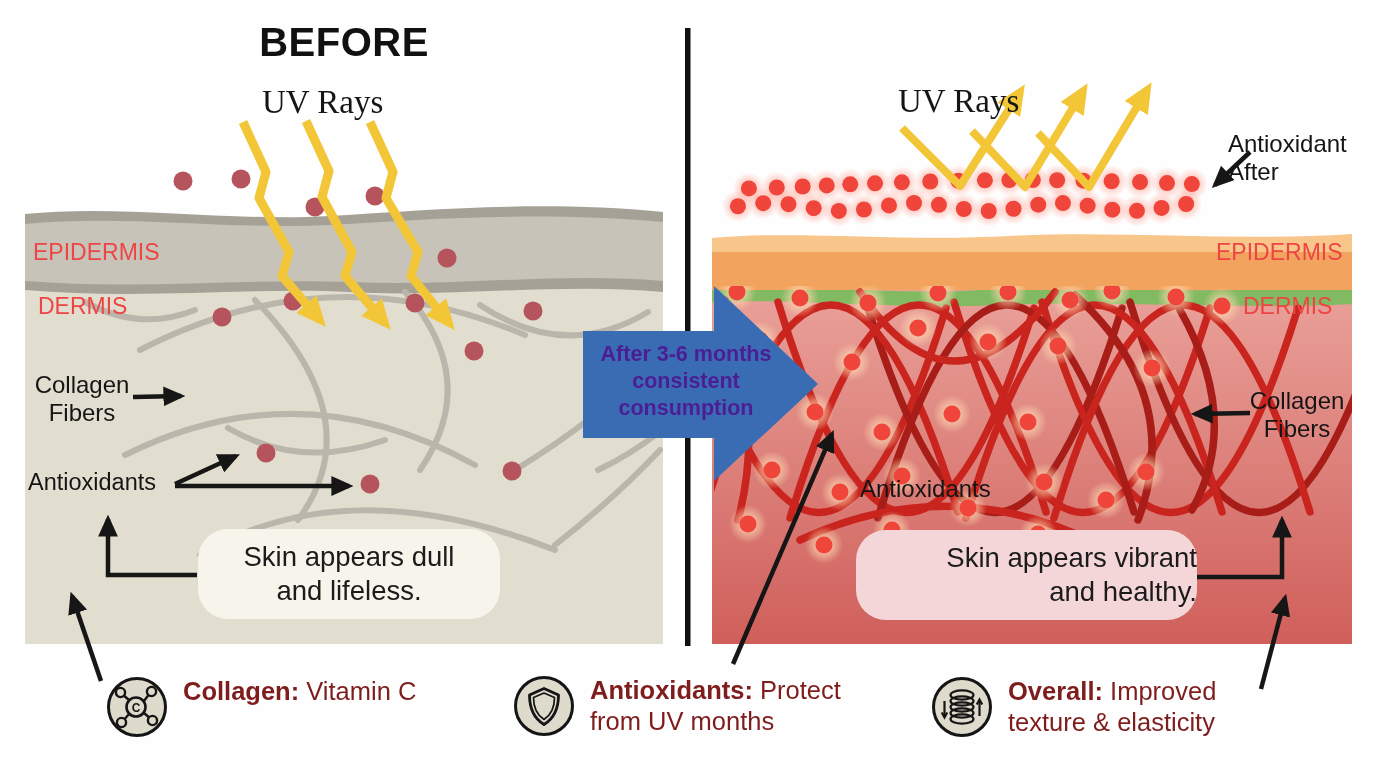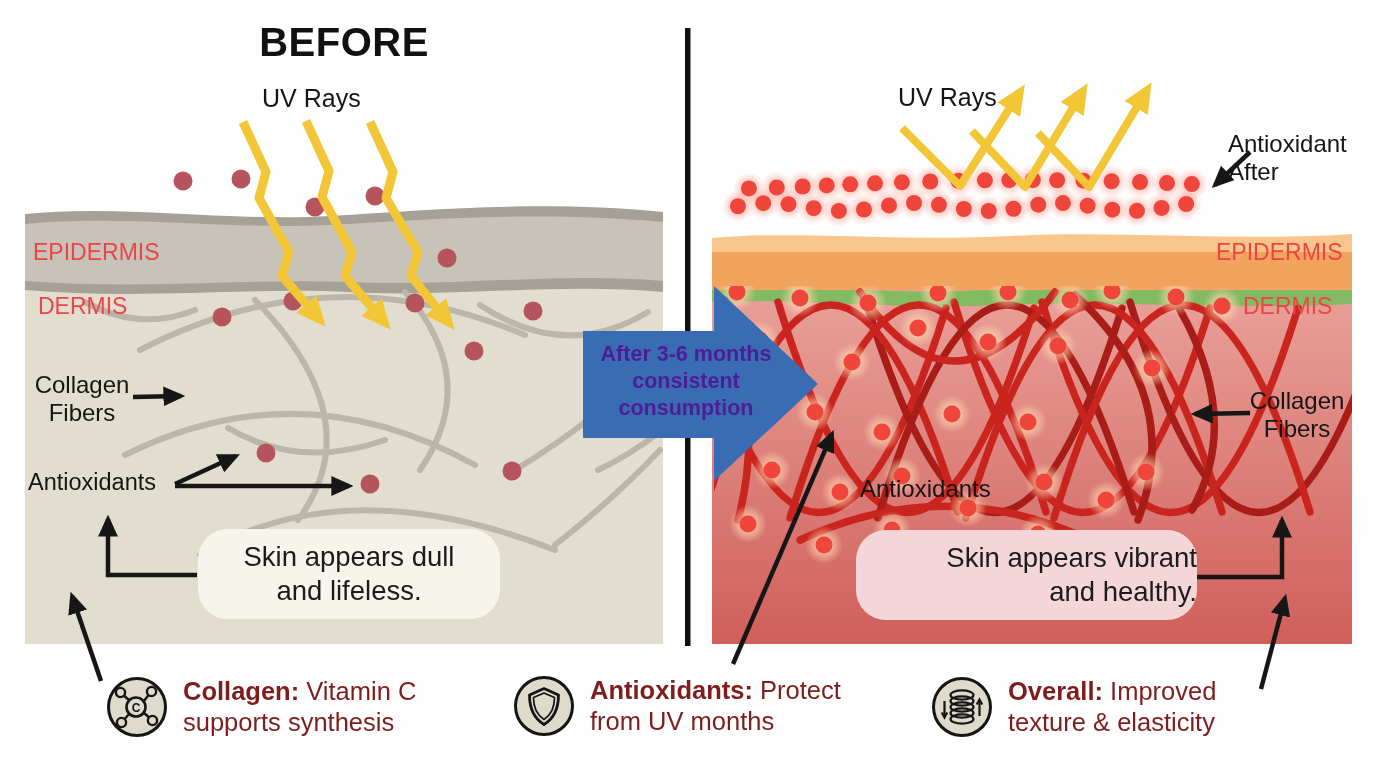--- a/index.html
+++ b/index.html
@@ -3,21 +3,21 @@
 <meta charset="utf-8">
 <style>
   html,body{margin:0;padding:0;background:#ffffff;}
   .canvas{position:relative;width:1376px;height:768px;background:#fefefe;overflow:hidden;
           font-family:"Liberation Sans", sans-serif;color:#151515;}
   #art{position:absolute;left:0;top:0;z-index:1;}
   .lbl{position:absolute;z-index:5;white-space:nowrap;}
   .title{font-size:40px;font-weight:800;text-align:center;letter-spacing:.5px;color:#111;}
   #title-before{left:244px;top:20px;width:200px;}
   #title-after{left:932px;top:20px;width:200px;}
-  .small{font-size:25px;}
+  .small{font-size:33px;font-family:Liberation Serif, serif;}
   #uv-left{left:262px;top:84px;}
   #uv-right{left:898px;top:83px;}
   .layer-lbl{font-size:23px;color:#ef4444;}
   #epi-left{left:33px;top:239px;}
   #derm-left{left:38px;top:293px;}
   #epi-right{left:1216px;top:239px;}
   #derm-right{left:1243px;top:293px;}
   .two-line{text-align:center;font-size:24px;line-height:28px;}
   #col-left{left:18px;top:371px;width:128px;}
   #col-right{left:1238px;top:387px;width:118px;}
@@ -348,21 +348,20 @@
       <line x1="38" y1="37" x2="45" y2="43" stroke="#151515" stroke-width="2.4"></line>
       <circle cx="30" cy="31" r="9.5" fill="#dedacc" stroke="#151515" stroke-width="2.6"></circle>
       <text x="30" y="35.5" font-size="12" font-weight="700" text-anchor="middle" fill="#151515" font-family="Liberation Sans, sans-serif">C</text>
       <circle cx="14.5" cy="16.5" r="4.6" fill="#dedacc" stroke="#151515" stroke-width="2.4"></circle>
       <circle cx="45.5" cy="15.5" r="4.6" fill="#dedacc" stroke="#151515" stroke-width="2.4"></circle>
       <circle cx="15.5" cy="46.5" r="4.6" fill="#dedacc" stroke="#151515" stroke-width="2.4"></circle>
       <circle cx="46.5" cy="44.5" r="4.6" fill="#dedacc" stroke="#151515" stroke-width="2.4"></circle>
     </svg>
     <div class="legend-text">
       <div><b>Collagen:</b> <span>Vitamin C</span></div>
-      <div>supports synthesis</div>
     </div>
   </div>
 
   <div class="legend-item" id="legend-2">
     <svg class="legend-icon" viewBox="0 0 62 62">
       <circle cx="31" cy="31" r="28.5" fill="#dedacc" stroke="#151515" stroke-width="3"></circle>
       <path d="M31,13.5 L45.5,20 C45.5,34 41,43.5 31,49.5 C21,43.5 16.5,34 16.5,20 Z" fill="none" stroke="#151515" stroke-width="2.8" stroke-linejoin="round"></path>
       <path d="M31,18 L41.5,22.5 C41.5,33 38,40 31,44.5 C24,40 20.5,33 20.5,22.5 Z" fill="none" stroke="#151515" stroke-width="1.7" stroke-linejoin="round"></path>
     </svg>
     <div class="legend-text">

